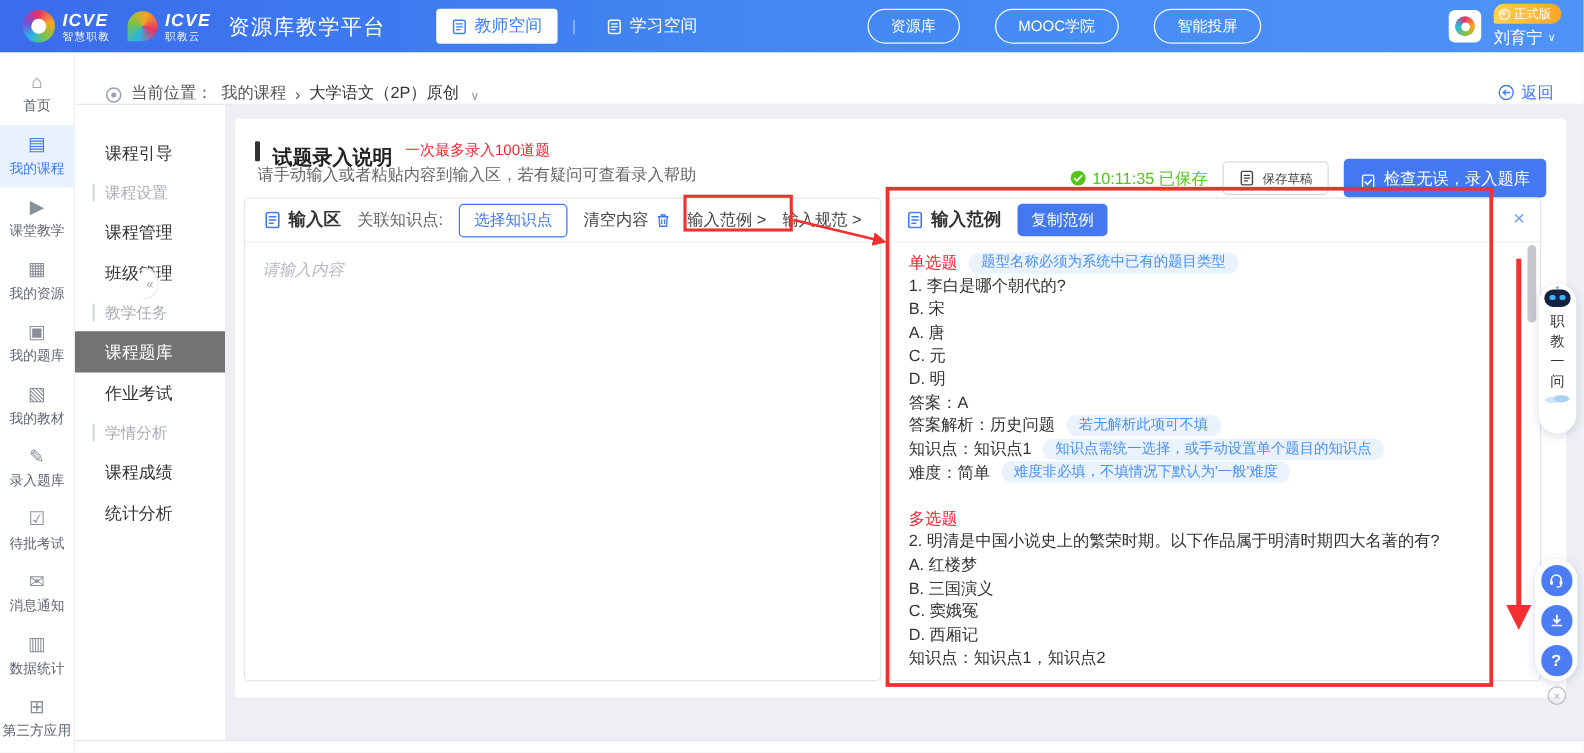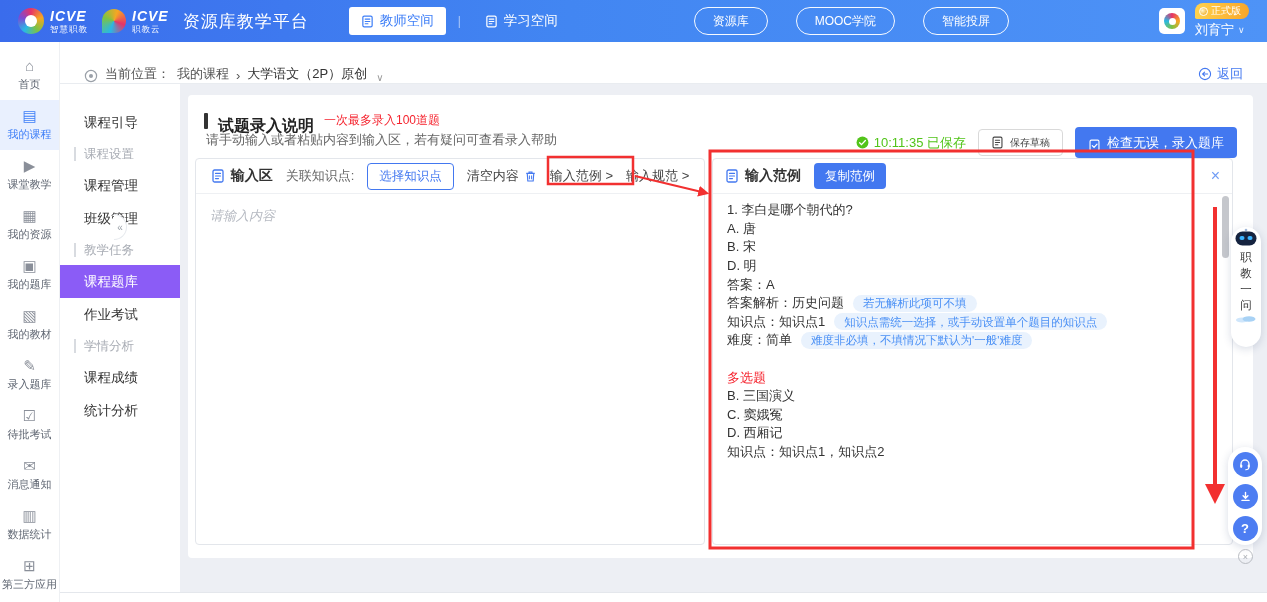--- a/index.html
+++ b/index.html
@@ -78,21 +78,21 @@
   .crumb-current { color:#333; }
   .crumb-caret { color:#999; font-size:10px; margin-left:2px; }
   .back-link { margin-left:auto; display:flex; align-items:center; gap:5px; color:#4378f0; cursor:pointer; font-size:13px; }
 
   
   .submenu {
     position:absolute; left:60px; top:84px; width:120px; height:518px;
     background:#fff; padding-top:22px;
   }
   .menu-item { height:33px; line-height:33px; padding-left:24px; font-size:13.5px; color:#333; cursor:pointer; white-space:nowrap; }
-  .menu-item.active { background:#8b5cf6; color:#fff; }
+  .menu-item.active { background:#737373; color:#fff; }
   .menu-section { margin:8px 0 8px 14px; padding-left:8px; font-size:12.5px; color:#a9adb5; border-left:2px solid #d8dbe0; line-height:14px; height:14px; white-space:nowrap; }
   .collapse-tab {
     position:absolute; left:114px; top:214px; width:13px; height:26px;
     background:#fff; border:1px solid #e7eaee; border-left:none; border-radius:0 13px 13px 0;
     display:flex; align-items:center; justify-content:center; color:#9aa0a8; font-size:10px; cursor:pointer;
   }
 
   
   .main-bg { position:absolute; left:180px; top:84px; width:1087px; height:518px; background:#edeff4; }
   .bottom-strip { position:absolute; left:60px; top:592px; width:1207px; height:10px; background:#fff; border-top:1px solid #e4e7ec; }
@@ -403,28 +403,35 @@
               <rect x="2" y="1" width="10" height="12" rx="1.5" fill="none" stroke="currentColor" stroke-width="1.3"></rect>
               <path d="M4.5 4.4h5M4.5 7h5M4.5 9.6h3" stroke="currentColor" stroke-width="1.2" stroke-linecap="round"></path>
             </svg>
         </span>
         <span>输入范例</span>
       </span>
       <button class="copy-btn">复制范例</button>
       <span class="panel-close">×</span>
     </div>
     <div class="example-body">
+        <div class="ex-line heading">
+          <span>单选题</span>
+          <span class="ex-badge">题型名称必须为系统中已有的题目类型</span>
+        </div>
         <div class="ex-line">
           <span>1. 李白是哪个朝代的?</span>
         </div>
         <div class="ex-line">
+          <span>B. 宋</span>
+        </div>
+        <div class="ex-line">
           <span>A. 唐</span>
         </div>
         <div class="ex-line">
-          <span>B. 宋</span>
+          <span>C. 元</span>
         </div>
         <div class="ex-line">
           <span>D. 明</span>
         </div>
         <div class="ex-line">
           <span>答案：A</span>
         </div>
         <div class="ex-line">
           <span>答案解析：历史问题</span>
           <span class="ex-badge">若无解析此项可不填</span>
@@ -435,20 +442,26 @@
         </div>
         <div class="ex-line">
           <span>难度：简单</span>
           <span class="ex-badge">难度非必填，不填情况下默认为'一般'难度</span>
         </div>
         <div class="ex-line">
           <span></span>
         </div>
         <div class="ex-line heading">
           <span>多选题</span>
+        </div>
+        <div class="ex-line">
+          <span>2. 明清是中国小说史上的繁荣时期。以下作品属于明清时期四大名著的有?</span>
+        </div>
+        <div class="ex-line">
+          <span>A. 红楼梦</span>
         </div>
         <div class="ex-line">
           <span>B. 三国演义</span>
         </div>
         <div class="ex-line">
           <span>C. 窦娥冤</span>
         </div>
         <div class="ex-line">
           <span>D. 西厢记</span>
         </div>

